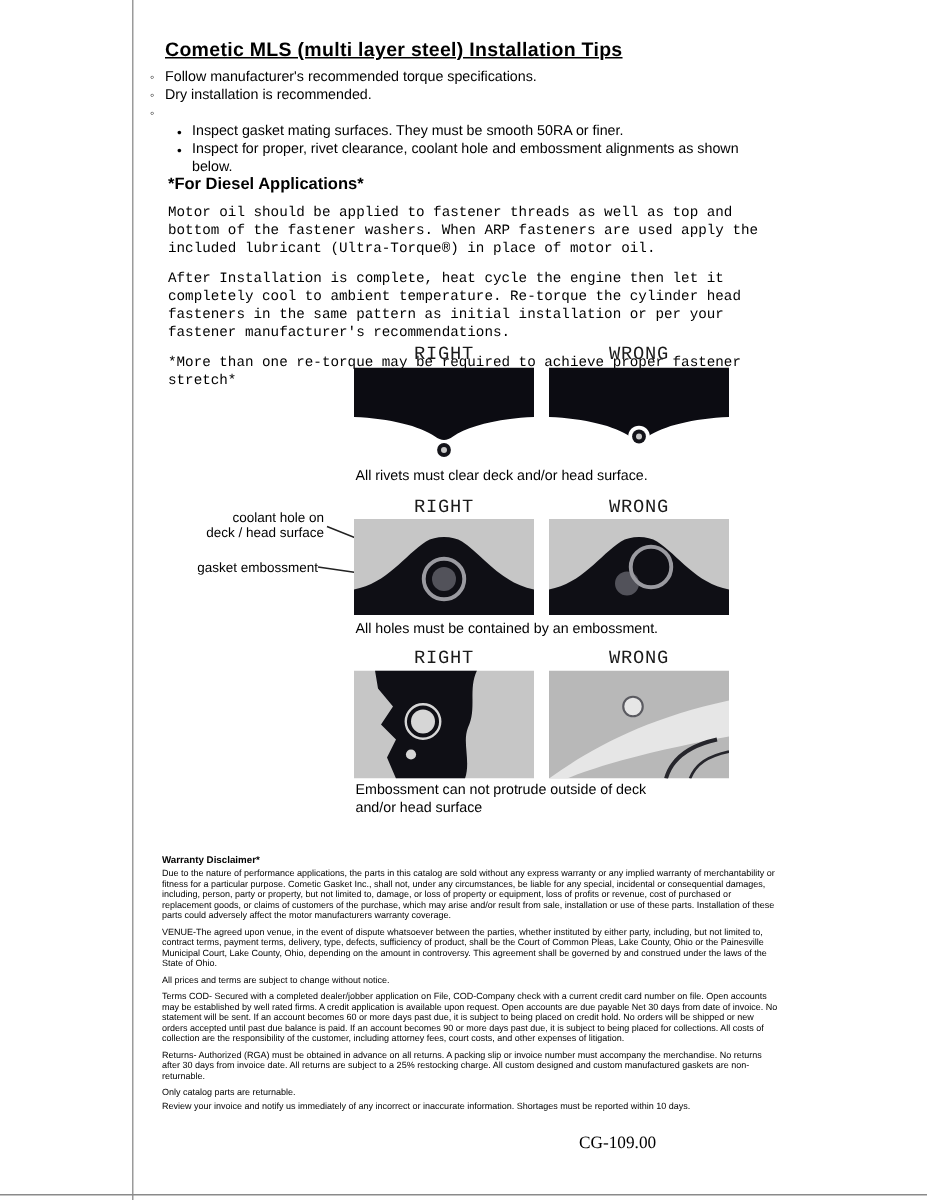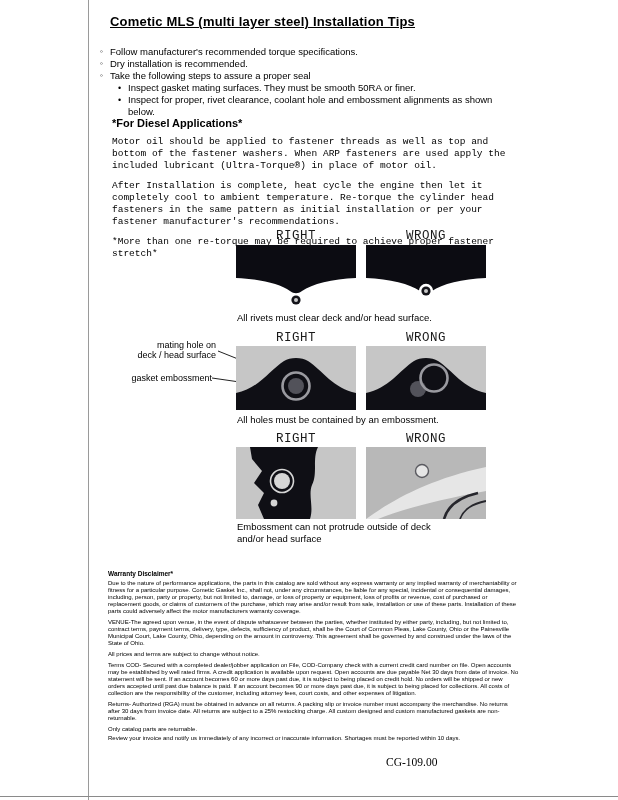--- a/index.html
+++ b/index.html
@@ -5,21 +5,21 @@
   * { margin:0; padding:0; box-sizing:border-box; }
   html,body { background:#ffffff; }
   .page {
     position:relative; width:618px; height:800px; background:#ffffff;
     font-family:"Liberation Sans", sans-serif; color:#111; overflow:hidden;
   }
   .edge-left { position:absolute; left:88px; top:0; width:1px; height:800px; background:#9a9a9a; }
   .edge-bottom { position:absolute; left:0; top:796px; width:618px; height:1px; background:#8a8a8a; }
 
   .title {
-    position:absolute; left:110px; top:14px; font-size:13px; font-weight:bold;
+    position:absolute; left:110px; top:25px; font-size:13px; font-weight:bold;
     text-decoration:underline; letter-spacing:0.2px; color:#000;
   }
 
   .tips { position:absolute; left:100px; top:46px; width:420px; font-size:9.5px; color:#000; }
   .tip { display:flex; align-items:flex-start; line-height:12px; }
   .tip .bul { width:10px; font-size:8px; line-height:12px; flex:0 0 10px; text-align:left; }
   .tip.sub { margin-left:18px; }
   .tip.sub .bul { font-size:9px; }
 
   .diesel { position:absolute; left:112px; top:117px; width:398px; color:#000; }
@@ -55,21 +55,20 @@
     <div class="tip">
       <span class="bul">◦</span>
       <span>Follow manufacturer's recommended torque specifications.</span>
     </div>
     <div class="tip">
       <span class="bul">◦</span>
       <span>Dry installation is recommended.</span>
     </div>
     <div class="tip">
       <span class="bul">◦</span>
-      <span>Take the following steps to assure a proper seal</span>
     </div>
     <div class="tip sub">
       <span class="bul">•</span>
       <span>Inspect gasket mating surfaces.  They must be smooth 50RA or finer.</span>
     </div>
     <div class="tip sub">
       <span class="bul">•</span>
       <span>Inspect for proper, rivet clearance, coolant hole and embossment alignments as shown below.</span>
     </div>
   </div>
@@ -100,21 +99,21 @@
       <circle cx="60" cy="46" r="4.6" fill="#14141a"></circle>
       <circle cx="60" cy="46" r="2" fill="#c9c9c9"></circle>
     </svg>
   </div>
   <div class="cap" style="left:237px; top:312px;text-align:right;">All rivets must clear deck and/or head surface.</div>
 
   <div class="lbl" style="left:236px; top:331px;">RIGHT</div>
   <div class="lbl" style="left:366px; top:331px;">WRONG</div>
 
   <div class="callout" style="left:118px; top:340px; width:98px;">
-    <div>mating hole on</div>
+    <div>coolant hole on</div>
     <div>deck / head surface</div>
   </div>
   <div class="callout" style="left:108px; top:373px; width:104px;">gasket embossment</div>
 
   <svg class="callout-lines" viewBox="0 0 210 70">
     <line x1="118" y1="16" x2="188" y2="44" stroke="#222" stroke-width="1"></line>
     <line x1="112" y1="43" x2="181" y2="53" stroke="#222" stroke-width="1"></line>
   </svg>
 
   <div class="panel" style="left:236px; top:346px; height:64px;">

